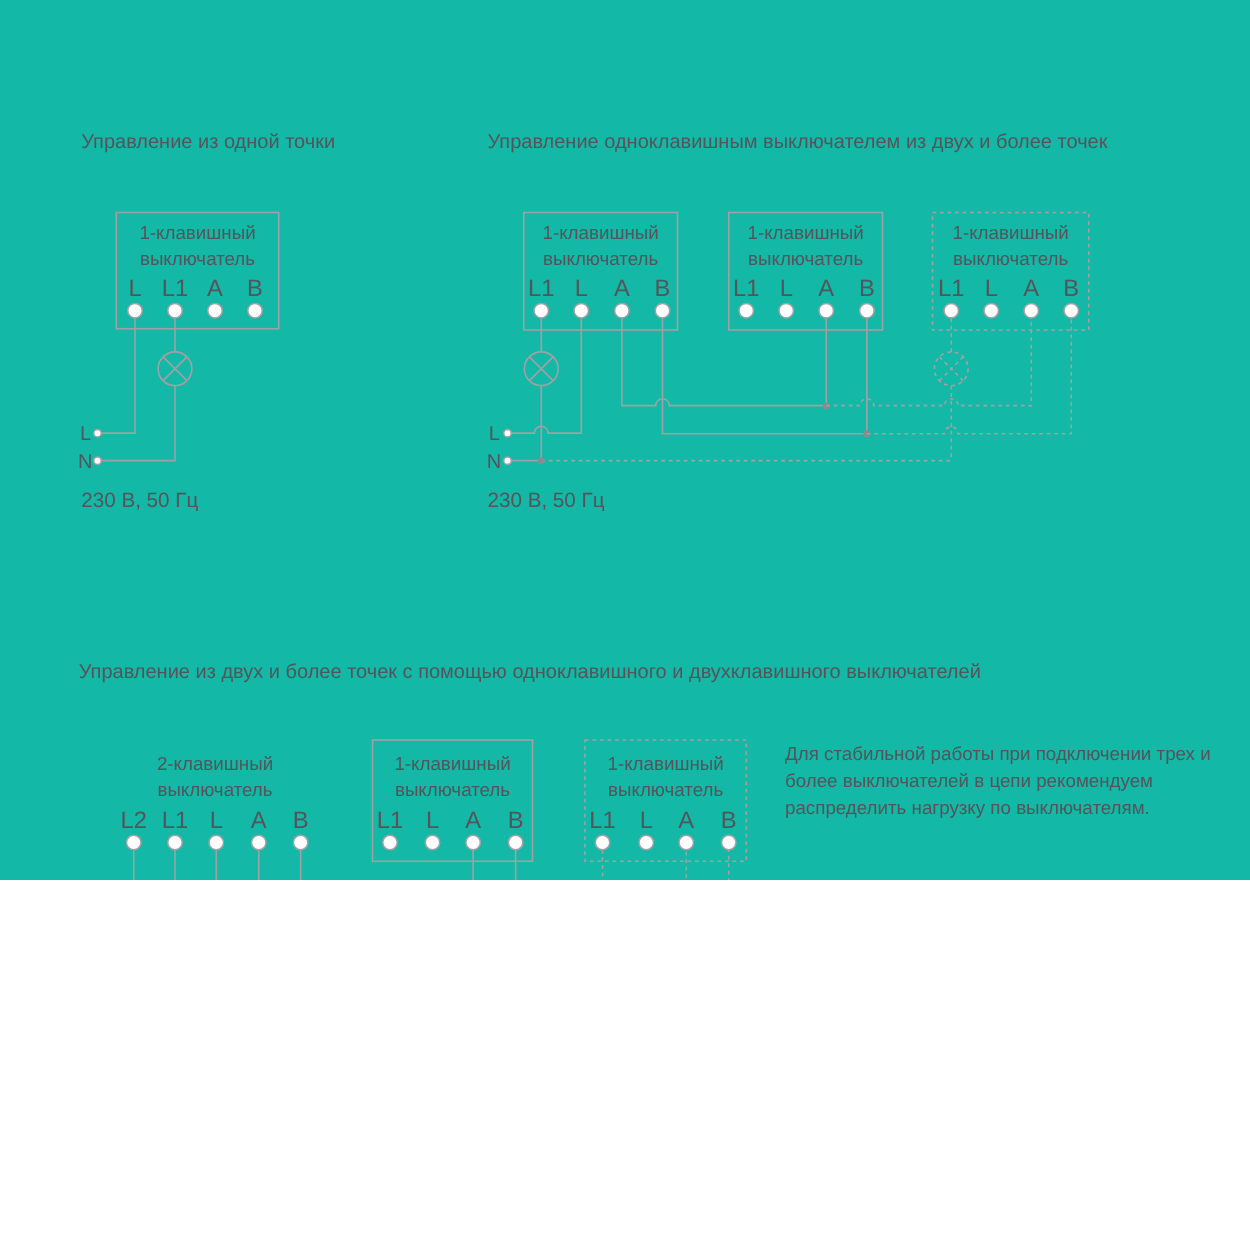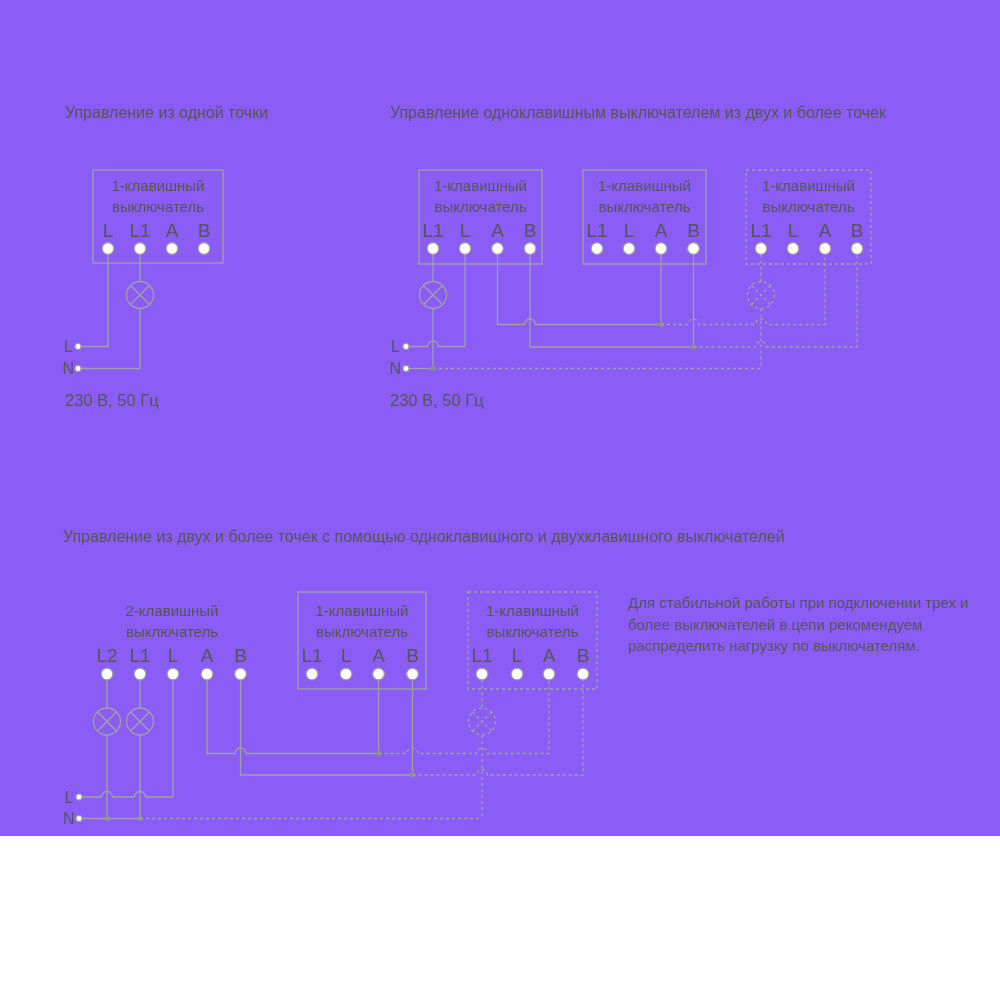--- a/index.html
+++ b/index.html
@@ -1,16 +1,16 @@
 <!DOCTYPE html>
 <html style="--line: #a0a1a4; --text: #54555a; --dot: #8a8b8e;"><head>
 <meta charset="utf-8">
 <style>
   html,body{margin:0;padding:0;background:#fff;}
-  .canvas{position:relative;width:1000px;height:836px;background:#8b5cf6;
+  .canvas{position:relative;width:1000px;height:704px;background:#14b8a6;
           font-family:"Liberation Sans",sans-serif;overflow:hidden;}
   svg{display:block;}
   svg text{fill:var(--text,#54555a);font-family:"Liberation Sans",sans-serif;}
   .title{font-size:16px;}
   .lbl{font-size:15px;text-anchor:middle;}
   .term{font-size:19px;text-anchor:middle;}
   .side{font-size:16px;text-anchor:end;}
   .rating{font-size:16.5px;}
   .note{font-size:15px;}
   .w{fill:none;stroke:var(--line,#a0a1a4);stroke-width:1.3;}

